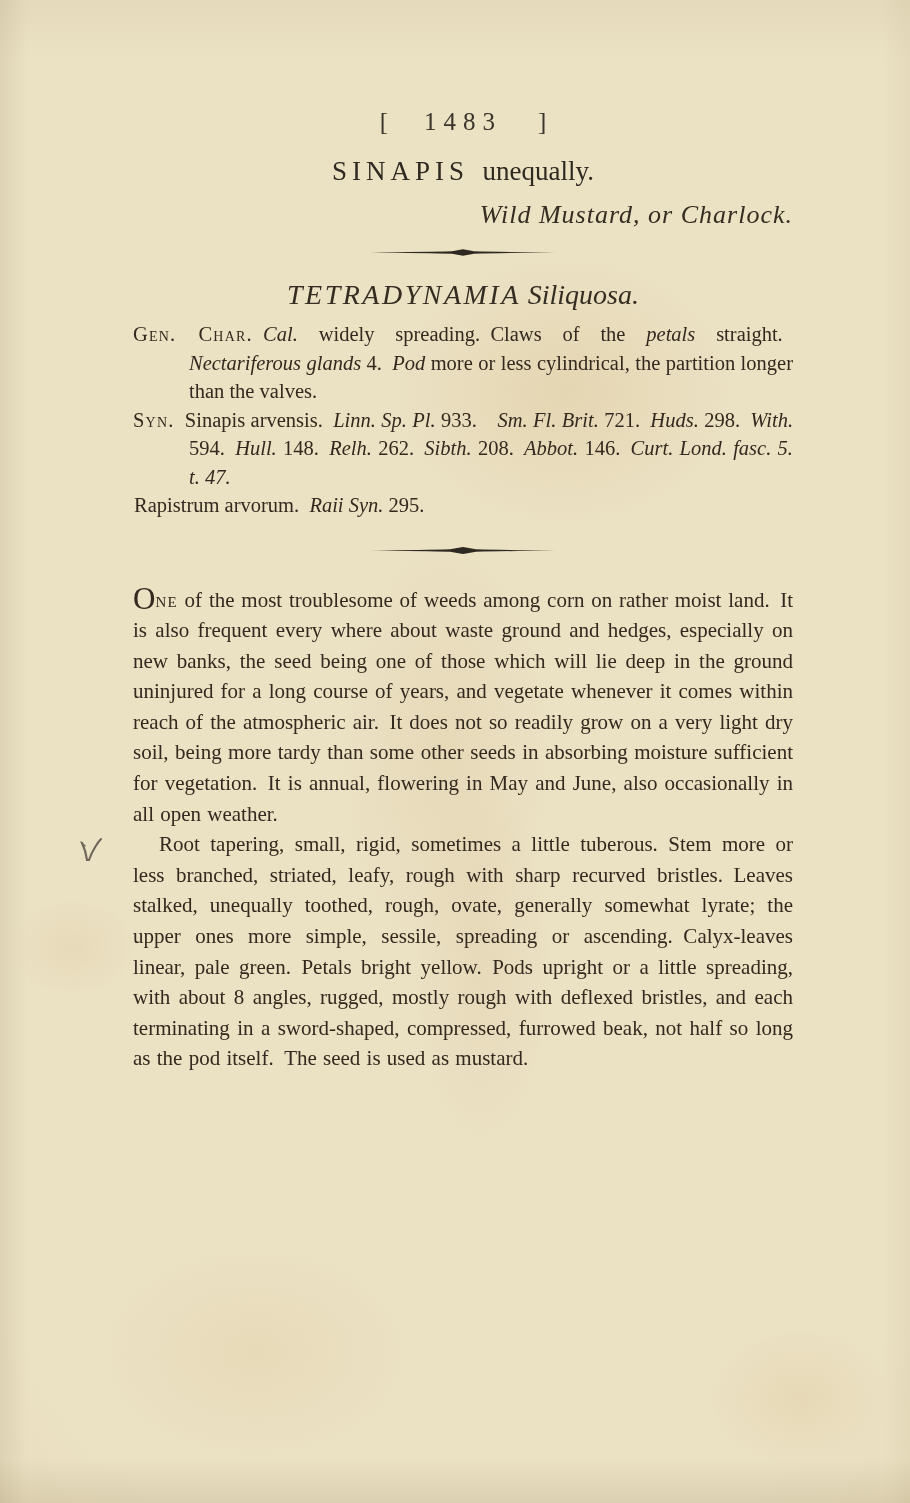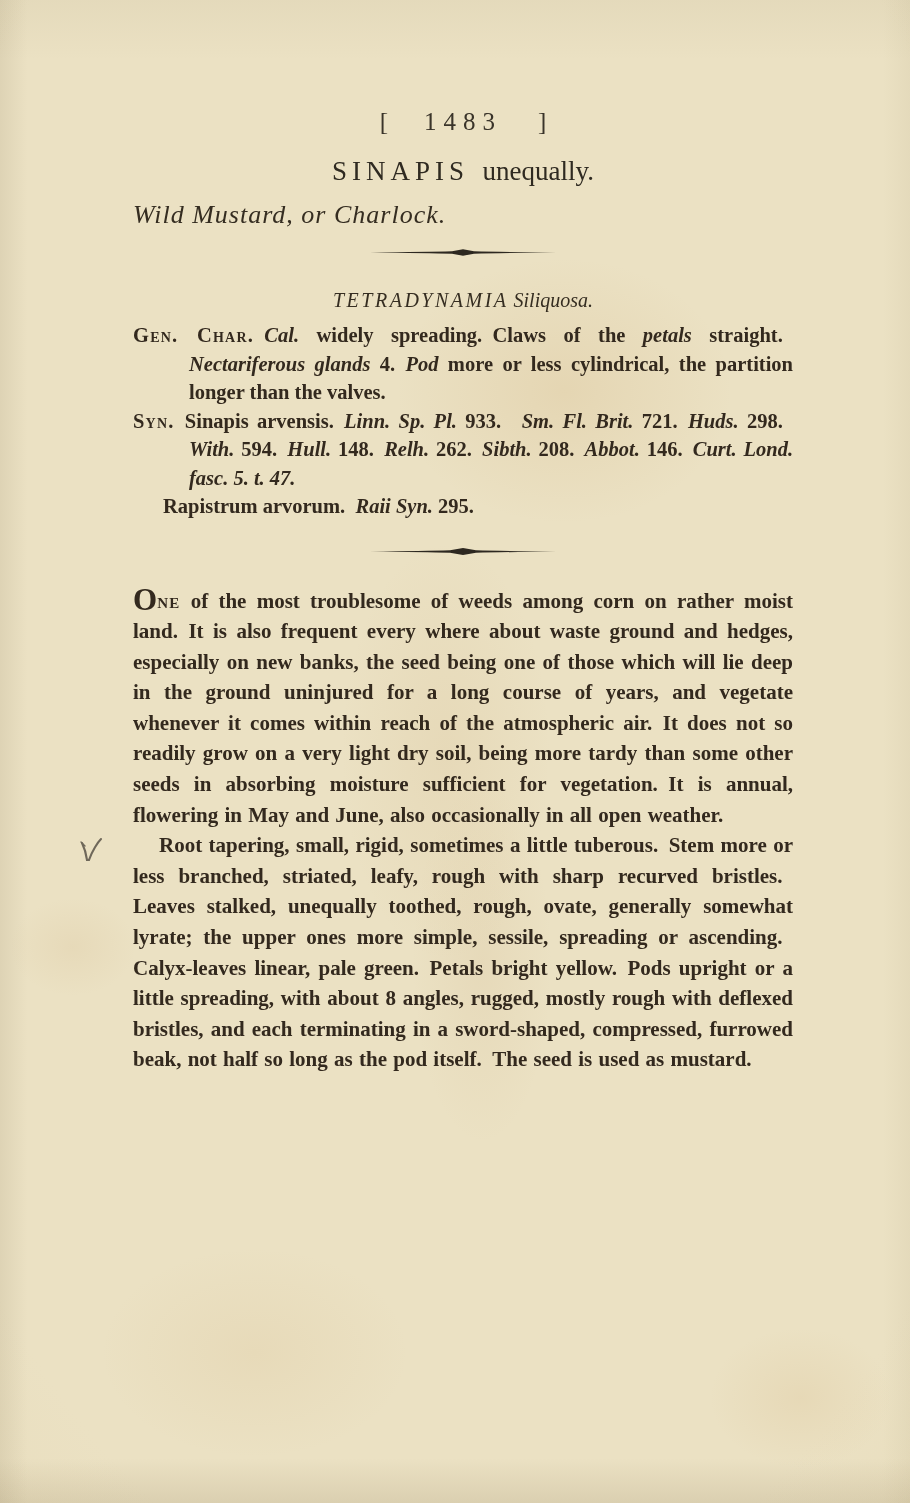--- a/index.html
+++ b/index.html
@@ -16,40 +16,40 @@
       radial-gradient(ellipse 220px 150px at 28% 90%, rgba(196,156,96,0.10), transparent 70%),
       radial-gradient(ellipse 130px 100px at 88% 93%, rgba(200,160,100,0.13), transparent 70%),
       radial-gradient(ellipse 90px 70px at 8% 63%, rgba(190,150,95,0.10), transparent 70%),
       linear-gradient(90deg, rgba(125,110,78,0.12), transparent 3%),
       linear-gradient(270deg, rgba(150,135,95,0.08), transparent 3%),
       linear-gradient(0deg, rgba(120,100,62,0.14), transparent 3%),
       linear-gradient(180deg, rgba(140,125,85,0.07), transparent 4%),
       radial-gradient(ellipse 120% 115% at 50% 45%, #ebe1c3 55%, #e3d6b2 92%, #d8c8a1 100%);
   }
   .content{position:absolute;left:133px;top:108px;width:660px;}
-  p{margin:0;font-weight:bold;}
+  p{margin:0;}
 
   .folio{display:flex;justify-content:center;align-items:baseline;gap:36px;font-size:25px;color:#3a342a;}
   .folio-num{letter-spacing:7px;}
 
   .title{margin:20px 0 0;text-align:center;font-size:27px;font-weight:400;color:#2f2a21;}
   .seg-caps{letter-spacing:5px;}
 
-  .common{margin:13px 0 0;text-align:left;font-size:26px;font-style:italic;font-weight:400;letter-spacing:1px;}
+  .common{margin:13px 0 0;text-align:right;font-size:26px;font-style:italic;font-weight:400;letter-spacing:1px;}
 
   .rule{margin:18px auto 0;width:190px;height:9px;display:block;}
   .rule svg{display:block;}
   .rule2{margin-top:26px;}
 
-  .classline{margin-top:32px;text-align:center;font-style:italic;font-size:20px;}
+  .classline{margin-top:22px;text-align:center;font-style:italic;font-size:28px;}
   .seg-caps2{letter-spacing:2.5px;}
 
   .hang{font-size:20.5px;line-height:28.5px;text-align:justify;padding-left:56px;text-indent:-56px;color:#33291e;}
   .hang.first{margin-top:9px;}
-  .syn2{font-size:20.5px;line-height:28.5px;margin-left:30px;color:#33291e;}
+  .syn2{font-size:20.5px;line-height:28.5px;margin-left:1px;color:#33291e;}
 
   .body{font-size:21px;line-height:30.6px;text-align:justify;color:#33291e;word-spacing:1px;}
   .p1{margin-top:28px;}
   .p2{text-indent:26px;}
 
   .seg-sc{font-variant:small-caps;letter-spacing:1.2px;}
   .seg-i{font-style:italic;}
   .seg-lg{font-size:31px;line-height:1;vertical-align:-2px;}
 
   .checkmark{position:absolute;left:76px;top:833px;}

